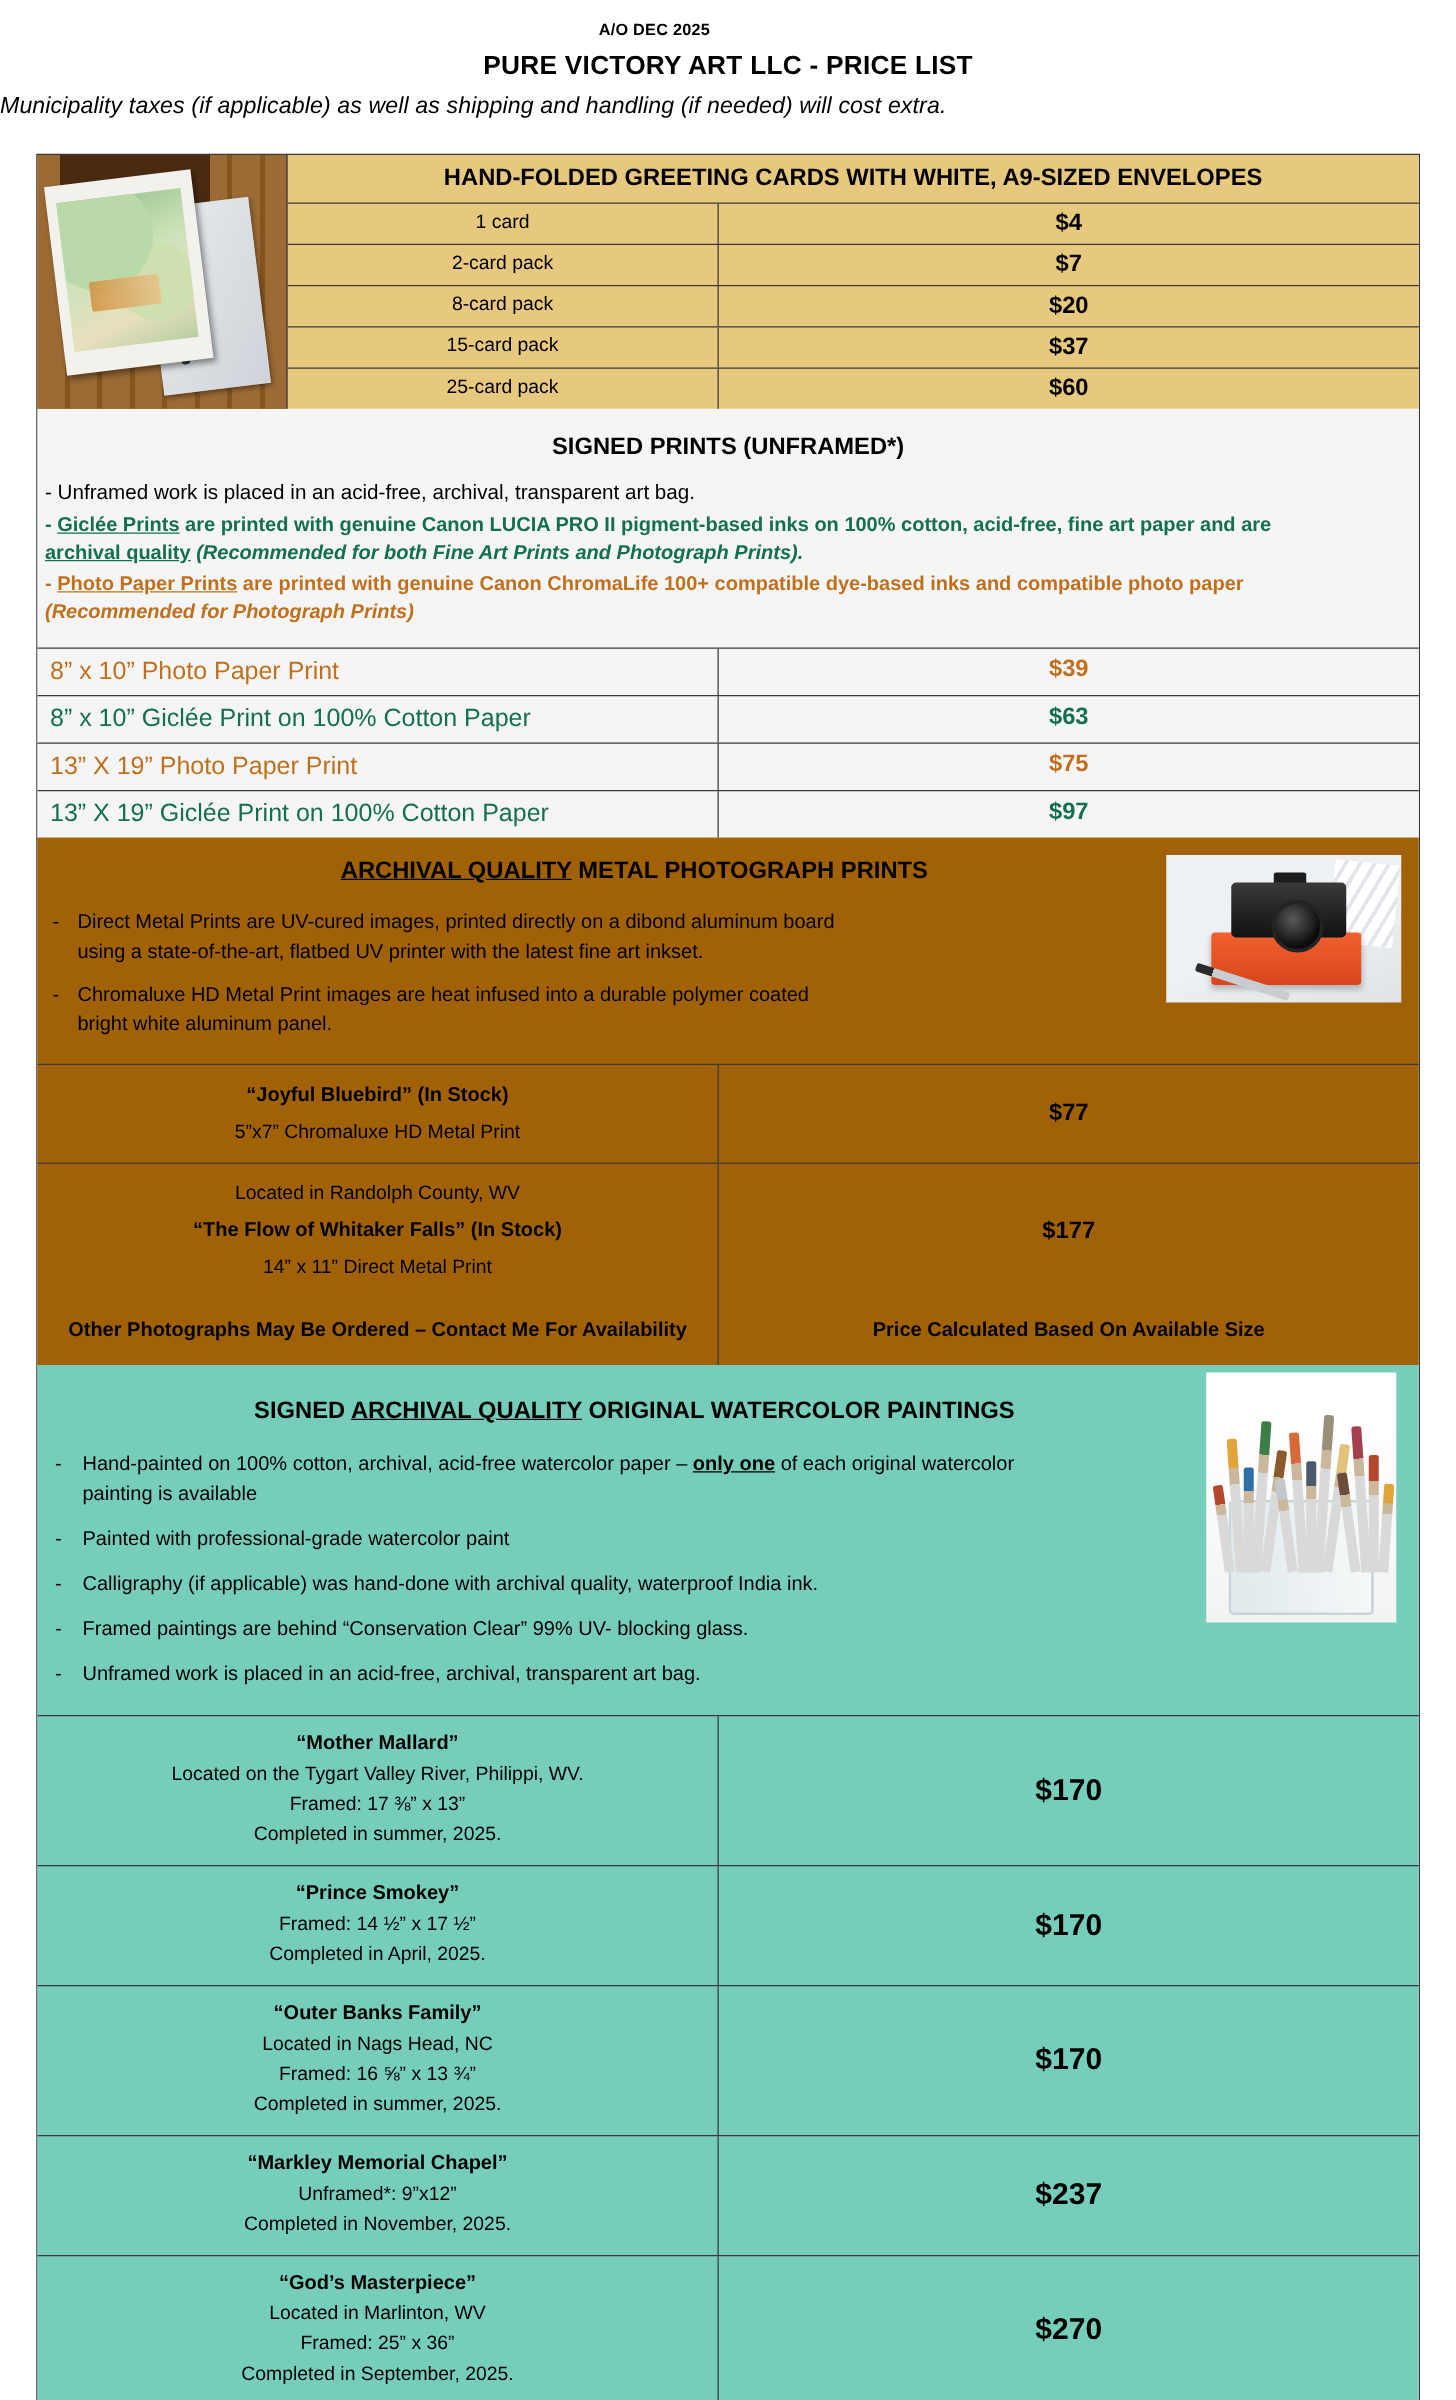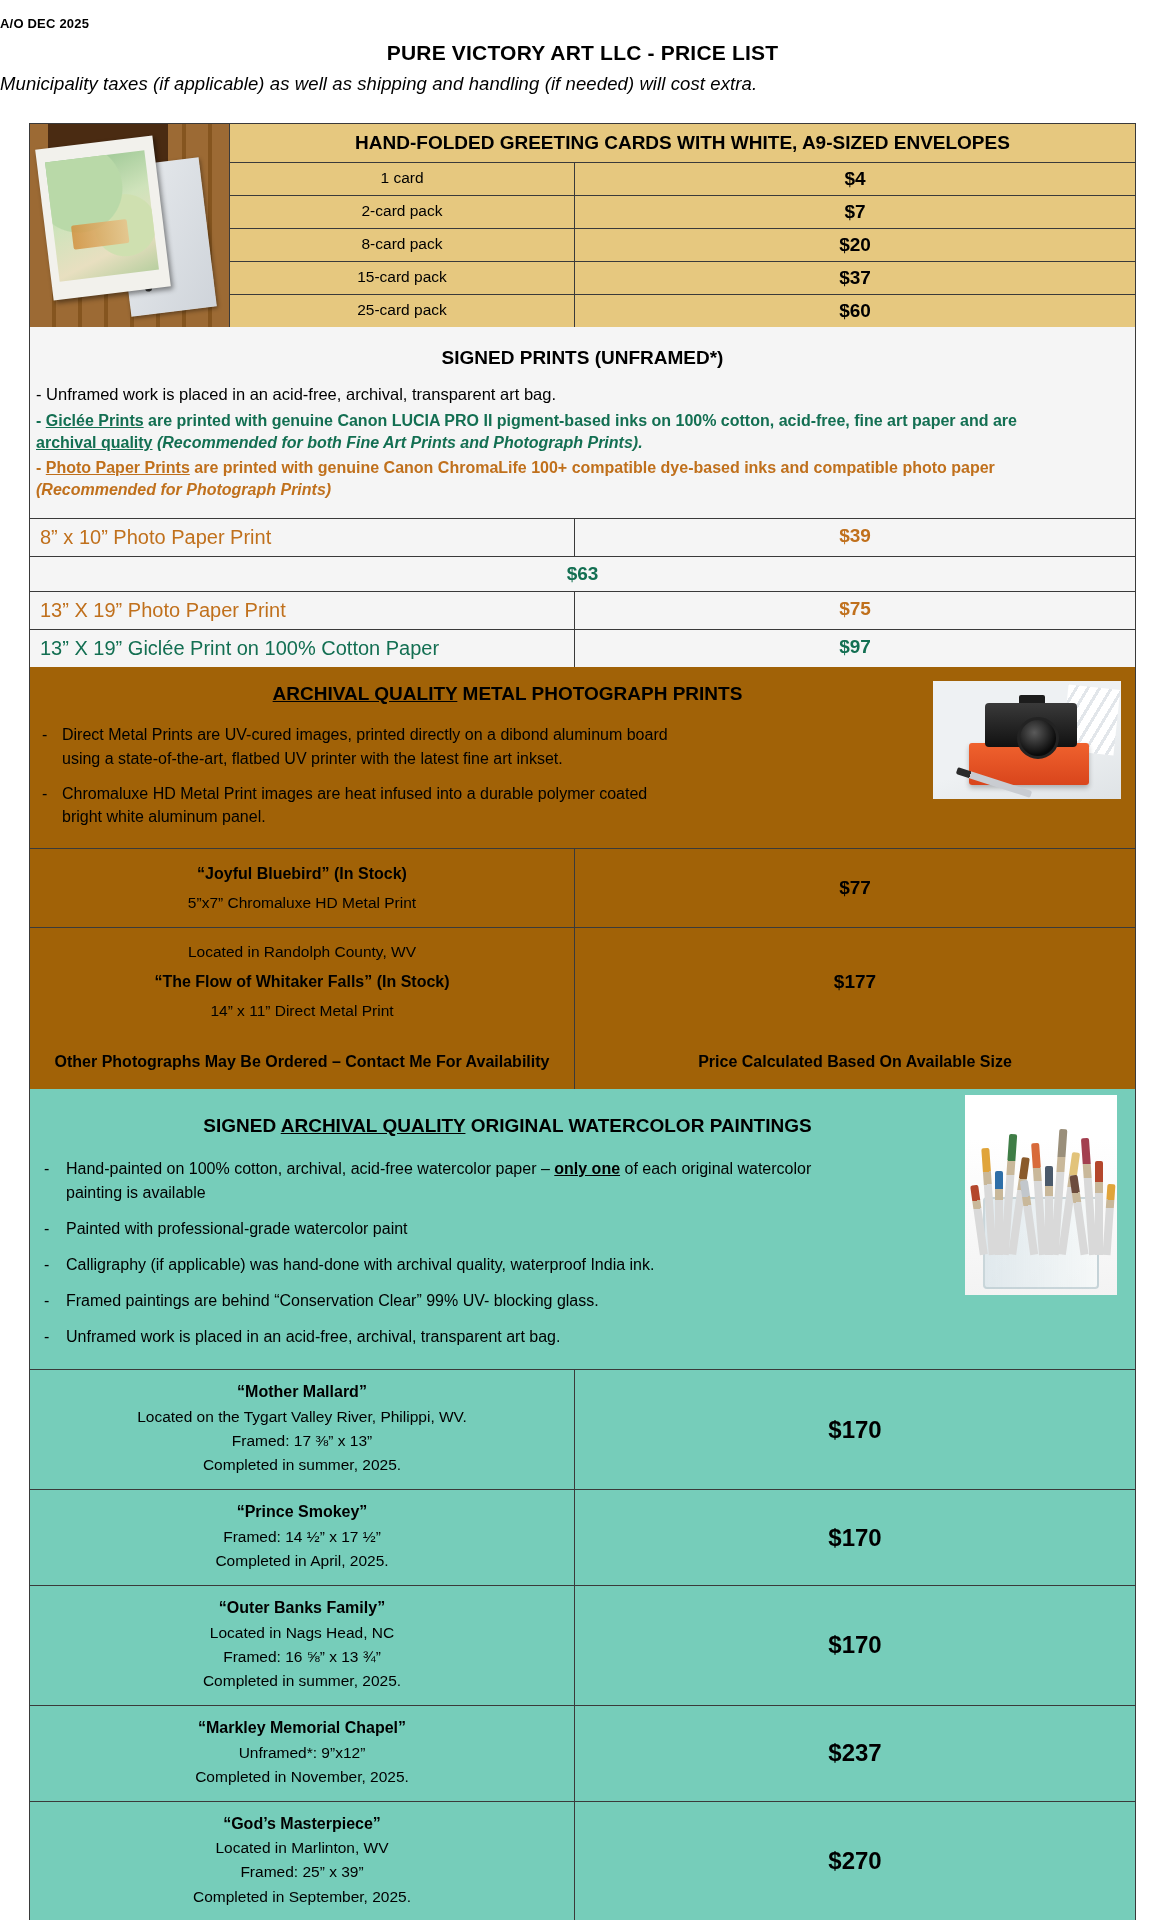--- a/index.html
+++ b/index.html
@@ -10,21 +10,21 @@
   }
   body {
     font-family: "Liberation Sans", sans-serif;
     color: #000000;
     -webkit-font-smoothing: antialiased;
   }
   .page { width: 1165px; min-height: 1920px; position: relative; padding: 0; }
 
   
   .asof {
-    text-align: left;
+    text-align: center;
     font-size: 13px;
     font-weight: bold;
     padding: 16px 118px 0 0;
     letter-spacing: .2px;
   }
   .doc-title {
     text-align: center;
     font-size: 21px;
     font-weight: bold;
     margin-top: 10px;
@@ -292,20 +292,21 @@
           <span class="u">Photo Paper Prints</span><span> are printed with genuine Canon ChromaLife 100+ compatible dye-based inks and compatible photo paper</span><br>
           <span class="it">(Recommended for Photograph Prints)</span>
         </div>
       </div>
       <div id="sp-rows">
           <div class="pr-row">
             <div class="pr-label c-orange">8” x 10”  Photo Paper Print</div>
             <div class="pr-price c-orange">$39</div>
           </div>
           <div class="pr-row">
+            <div class="pr-label c-green">8” x 10”  Giclée Print on 100% Cotton Paper</div>
             <div class="pr-price c-green">$63</div>
           </div>
           <div class="pr-row">
             <div class="pr-label c-orange">13” X 19”  Photo Paper Print</div>
             <div class="pr-price c-orange">$75</div>
           </div>
           <div class="pr-row">
             <div class="pr-label c-green">13” X 19”  Giclée Print on 100% Cotton Paper</div>
             <div class="pr-price c-green">$97</div>
           </div>
@@ -440,21 +441,21 @@
               <div class="pt-name">“Markley Memorial Chapel”</div>
               <div class="pt-line">Unframed*:  9”x12”</div>
               <div class="pt-line">Completed in November, 2025.</div>
             </div>
             <div class="pt-r">$237</div>
           </div>
           <div class="pt-row">
             <div class="pt-l">
               <div class="pt-name">“God’s Masterpiece”</div>
               <div class="pt-line">Located in Marlinton, WV</div>
-              <div class="pt-line">Framed:  25” x 39”</div>
+              <div class="pt-line">Framed:  25” x 36”</div>
               <div class="pt-line">Completed in September, 2025.</div>
             </div>
             <div class="pt-r">$270</div>
           </div>
         </div>
     </div>
 
   </div>
 </div>
 

